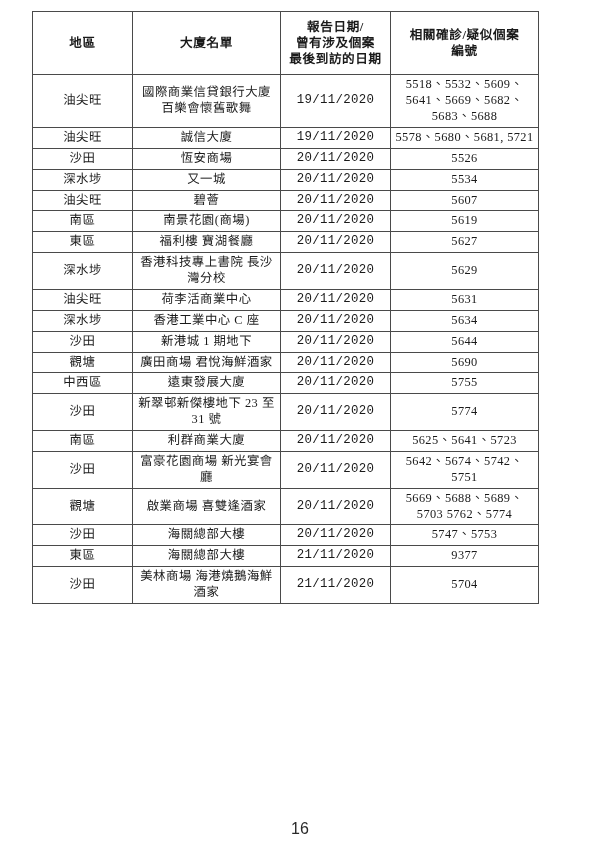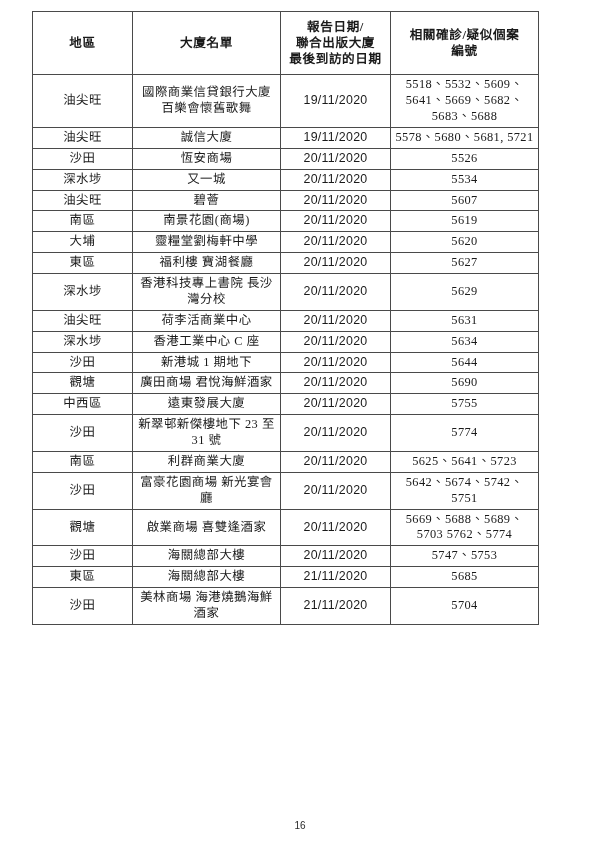--- a/index.html
+++ b/index.html
@@ -58,38 +58,38 @@
   }
   table.doc-table thead th .hdr-line {
     display: block;
     white-space: nowrap;
   }
   td.cell-district,
   td.cell-building {
     letter-spacing: 0.5px;
   }
   td.cell-date {
-    font-family: Liberation Sans, sans-serif;
+    font-family: Liberation Mono, monospace;
     letter-spacing: 0.3px;
     white-space: nowrap;
   }
   td.cell-cases {
     letter-spacing: 0.4px;
     margin-top: 24px;
   }
   .row-tall td { padding-top: 6px; padding-bottom: 6px; }
   .row-xtall td { padding-top: 11px; padding-bottom: 11px; }
 
   #page-number {
     position: absolute;
     left: 0;
     top: 820px;
     width: 600px;
     text-align: center;
-    font-size: 10px;
+    font-size: 16px;
     font-family: "Liberation Sans", sans-serif;
     color: #2a2a2a;
   }
 </style>
 </head>
 <body>
 
 <div id="page">
 
   <div id="table-wrap">
@@ -103,21 +103,21 @@
       <thead>
         <tr>
           <th>
               <span class="hdr-line">地區</span>
             </th>
           <th>
               <span class="hdr-line">大廈名單</span>
             </th>
           <th>
               <span class="hdr-line">報告日期/</span>
-              <span class="hdr-line">聯合出版大廈</span>
+              <span class="hdr-line">曾有涉及個案</span>
               <span class="hdr-line">最後到訪的日期</span>
             </th>
           <th>
               <span class="hdr-line">相關確診/疑似個案</span>
               <span class="hdr-line">編號</span>
             </th>
         </tr>
       </thead>
       <tbody id="table-body">
           <tr class="row-xtall">
@@ -150,26 +150,20 @@
             <td class="cell-date">20/11/2020</td>
             <td class="cell-cases">5607</td>
           </tr>
           <tr>
             <td class="cell-district">南區</td>
             <td class="cell-building">南景花園(商場)</td>
             <td class="cell-date">20/11/2020</td>
             <td class="cell-cases">5619</td>
           </tr>
           <tr>
-            <td class="cell-district">大埔</td>
-            <td class="cell-building">靈糧堂劉梅軒中學</td>
-            <td class="cell-date">20/11/2020</td>
-            <td class="cell-cases">5620</td>
-          </tr>
-          <tr>
             <td class="cell-district">東區</td>
             <td class="cell-building">福利樓 寶湖餐廳</td>
             <td class="cell-date">20/11/2020</td>
             <td class="cell-cases">5627</td>
           </tr>
           <tr class="row-tall">
             <td class="cell-district">深水埗</td>
             <td class="cell-building">香港科技專上書院 長沙灣分校</td>
             <td class="cell-date">20/11/2020</td>
             <td class="cell-cases">5629</td>
@@ -231,21 +225,21 @@
           <tr>
             <td class="cell-district">沙田</td>
             <td class="cell-building">海關總部大樓</td>
             <td class="cell-date">20/11/2020</td>
             <td class="cell-cases">5747、5753</td>
           </tr>
           <tr>
             <td class="cell-district">東區</td>
             <td class="cell-building">海關總部大樓</td>
             <td class="cell-date">21/11/2020</td>
-            <td class="cell-cases">5685</td>
+            <td class="cell-cases">9377</td>
           </tr>
           <tr class="row-tall">
             <td class="cell-district">沙田</td>
             <td class="cell-building">美林商場 海港燒鵝海鮮酒家</td>
             <td class="cell-date">21/11/2020</td>
             <td class="cell-cases">5704</td>
           </tr>
         </tbody>
     </table>
   </div>

